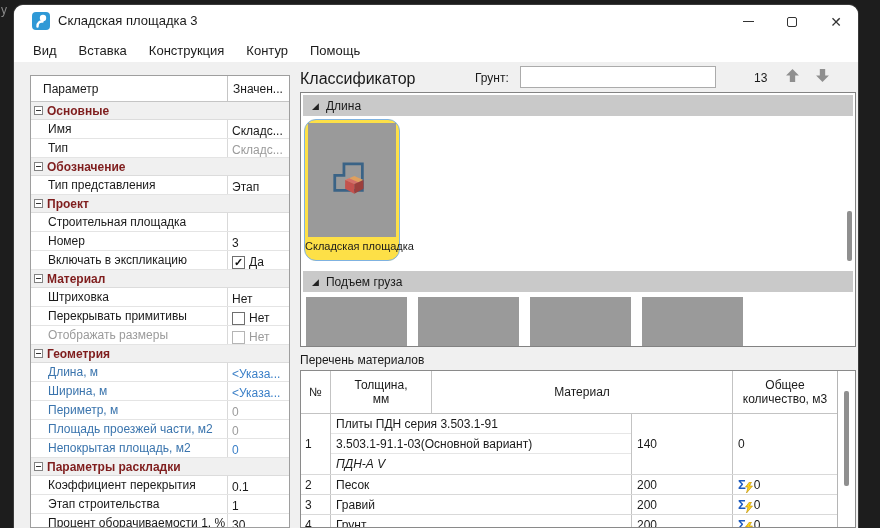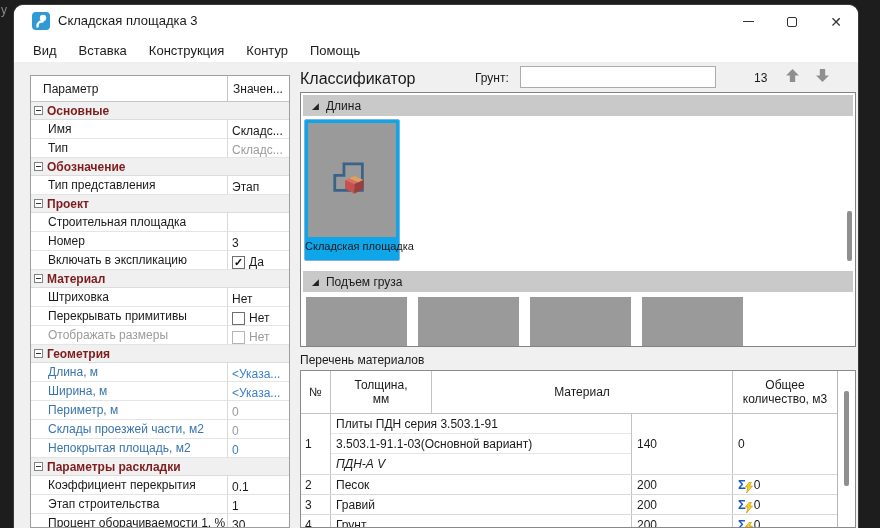--- a/index.html
+++ b/index.html
@@ -62,21 +62,21 @@
   .nav.down { left:801px; }
 
   
   .clsbox { position:absolute; left:286px; top:30px; width:556px; height:255px; background:#ffffff;
             border:1px solid #828282; overflow:hidden; }
   .group-header { position:absolute; left:2px; right:2px; height:21px; background:#c9c9c9;
                   display:flex; align-items:center; padding-left:9px; font-size:12px; }
   .gh1 { top:2px; } .gh2 { top:178px; }
   .tri { font-size:9px; margin-right:7px; color:#222; }
   .tile { position:absolute; left:3px; top:26px; width:96px; height:142px; border:1px solid #7fb2e0;
-          background:#0ea5e9; border-radius:2px; }
+          background:#fde047; border-radius:12px; }
   .thumb { width:88px; height:114px; margin:3px auto 0; background:#9a9a9a;
            display:flex; align-items:center; justify-content:center; }
   .tile-label { font-size:11px; text-align:center; margin-top:3px; white-space:nowrap; }
   .ph-row { position:absolute; left:5px; top:204px; display:flex; gap:11px; }
   .ph { width:101px; height:60px; background:#9a9a9a; }
   .cls-scroll { position:absolute; right:3px; top:118px; width:5px; height:50px; background:#8f8f8f; border-radius:2px; }
 
   
   .mat-title { position:absolute; left:286px; top:291px; font-size:12px; }
   .mtable { position:absolute; left:286px; top:308px; width:556px; height:158px; background:#fff;
@@ -242,21 +242,21 @@
               <span>&lt;Указа...</span>
             </div>
           </div>
           <div class="pg-row">
             <div class="pg-label blue">Периметр, м</div>
             <div class="pg-value gray">
               <span>0</span>
             </div>
           </div>
           <div class="pg-row">
-            <div class="pg-label blue">Склады проезжей части, м2</div>
+            <div class="pg-label blue">Площадь проезжей части, м2</div>
             <div class="pg-value gray">
               <span>0</span>
             </div>
           </div>
           <div class="pg-row">
             <div class="pg-label blue">Непокрытая площадь, м2</div>
             <div class="pg-value bluev">
               <span>0</span>
             </div>
           </div>

